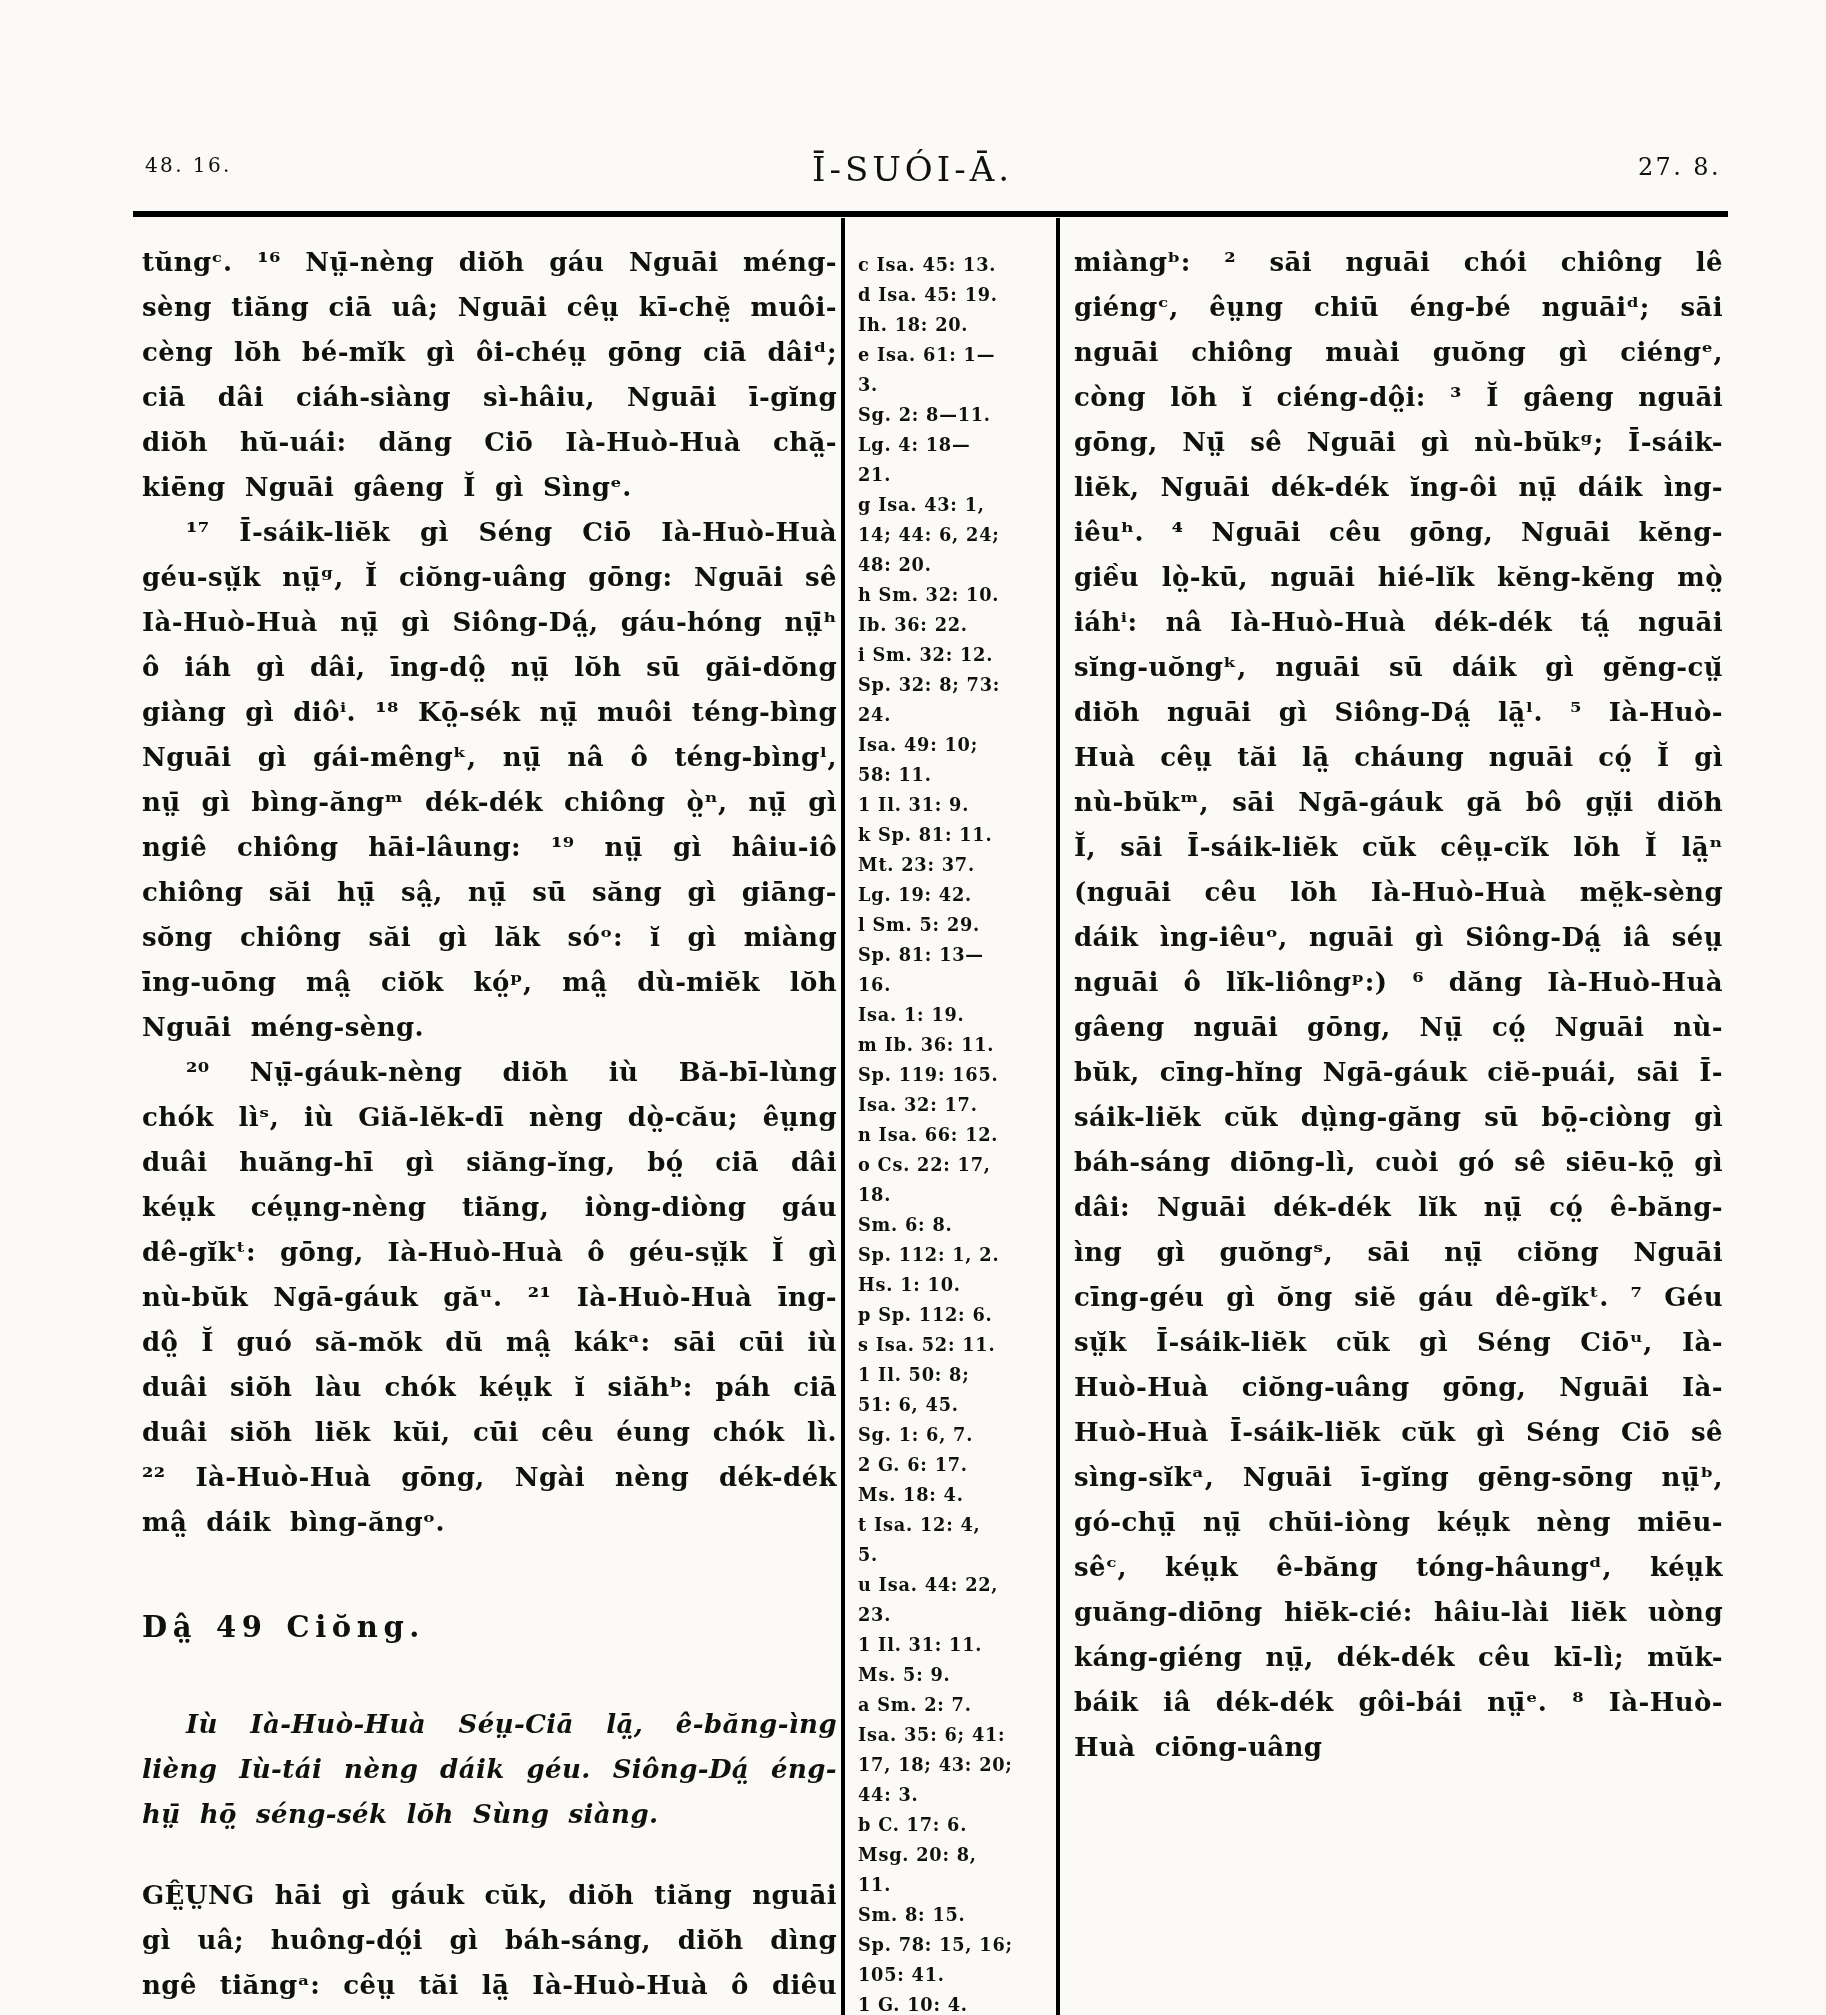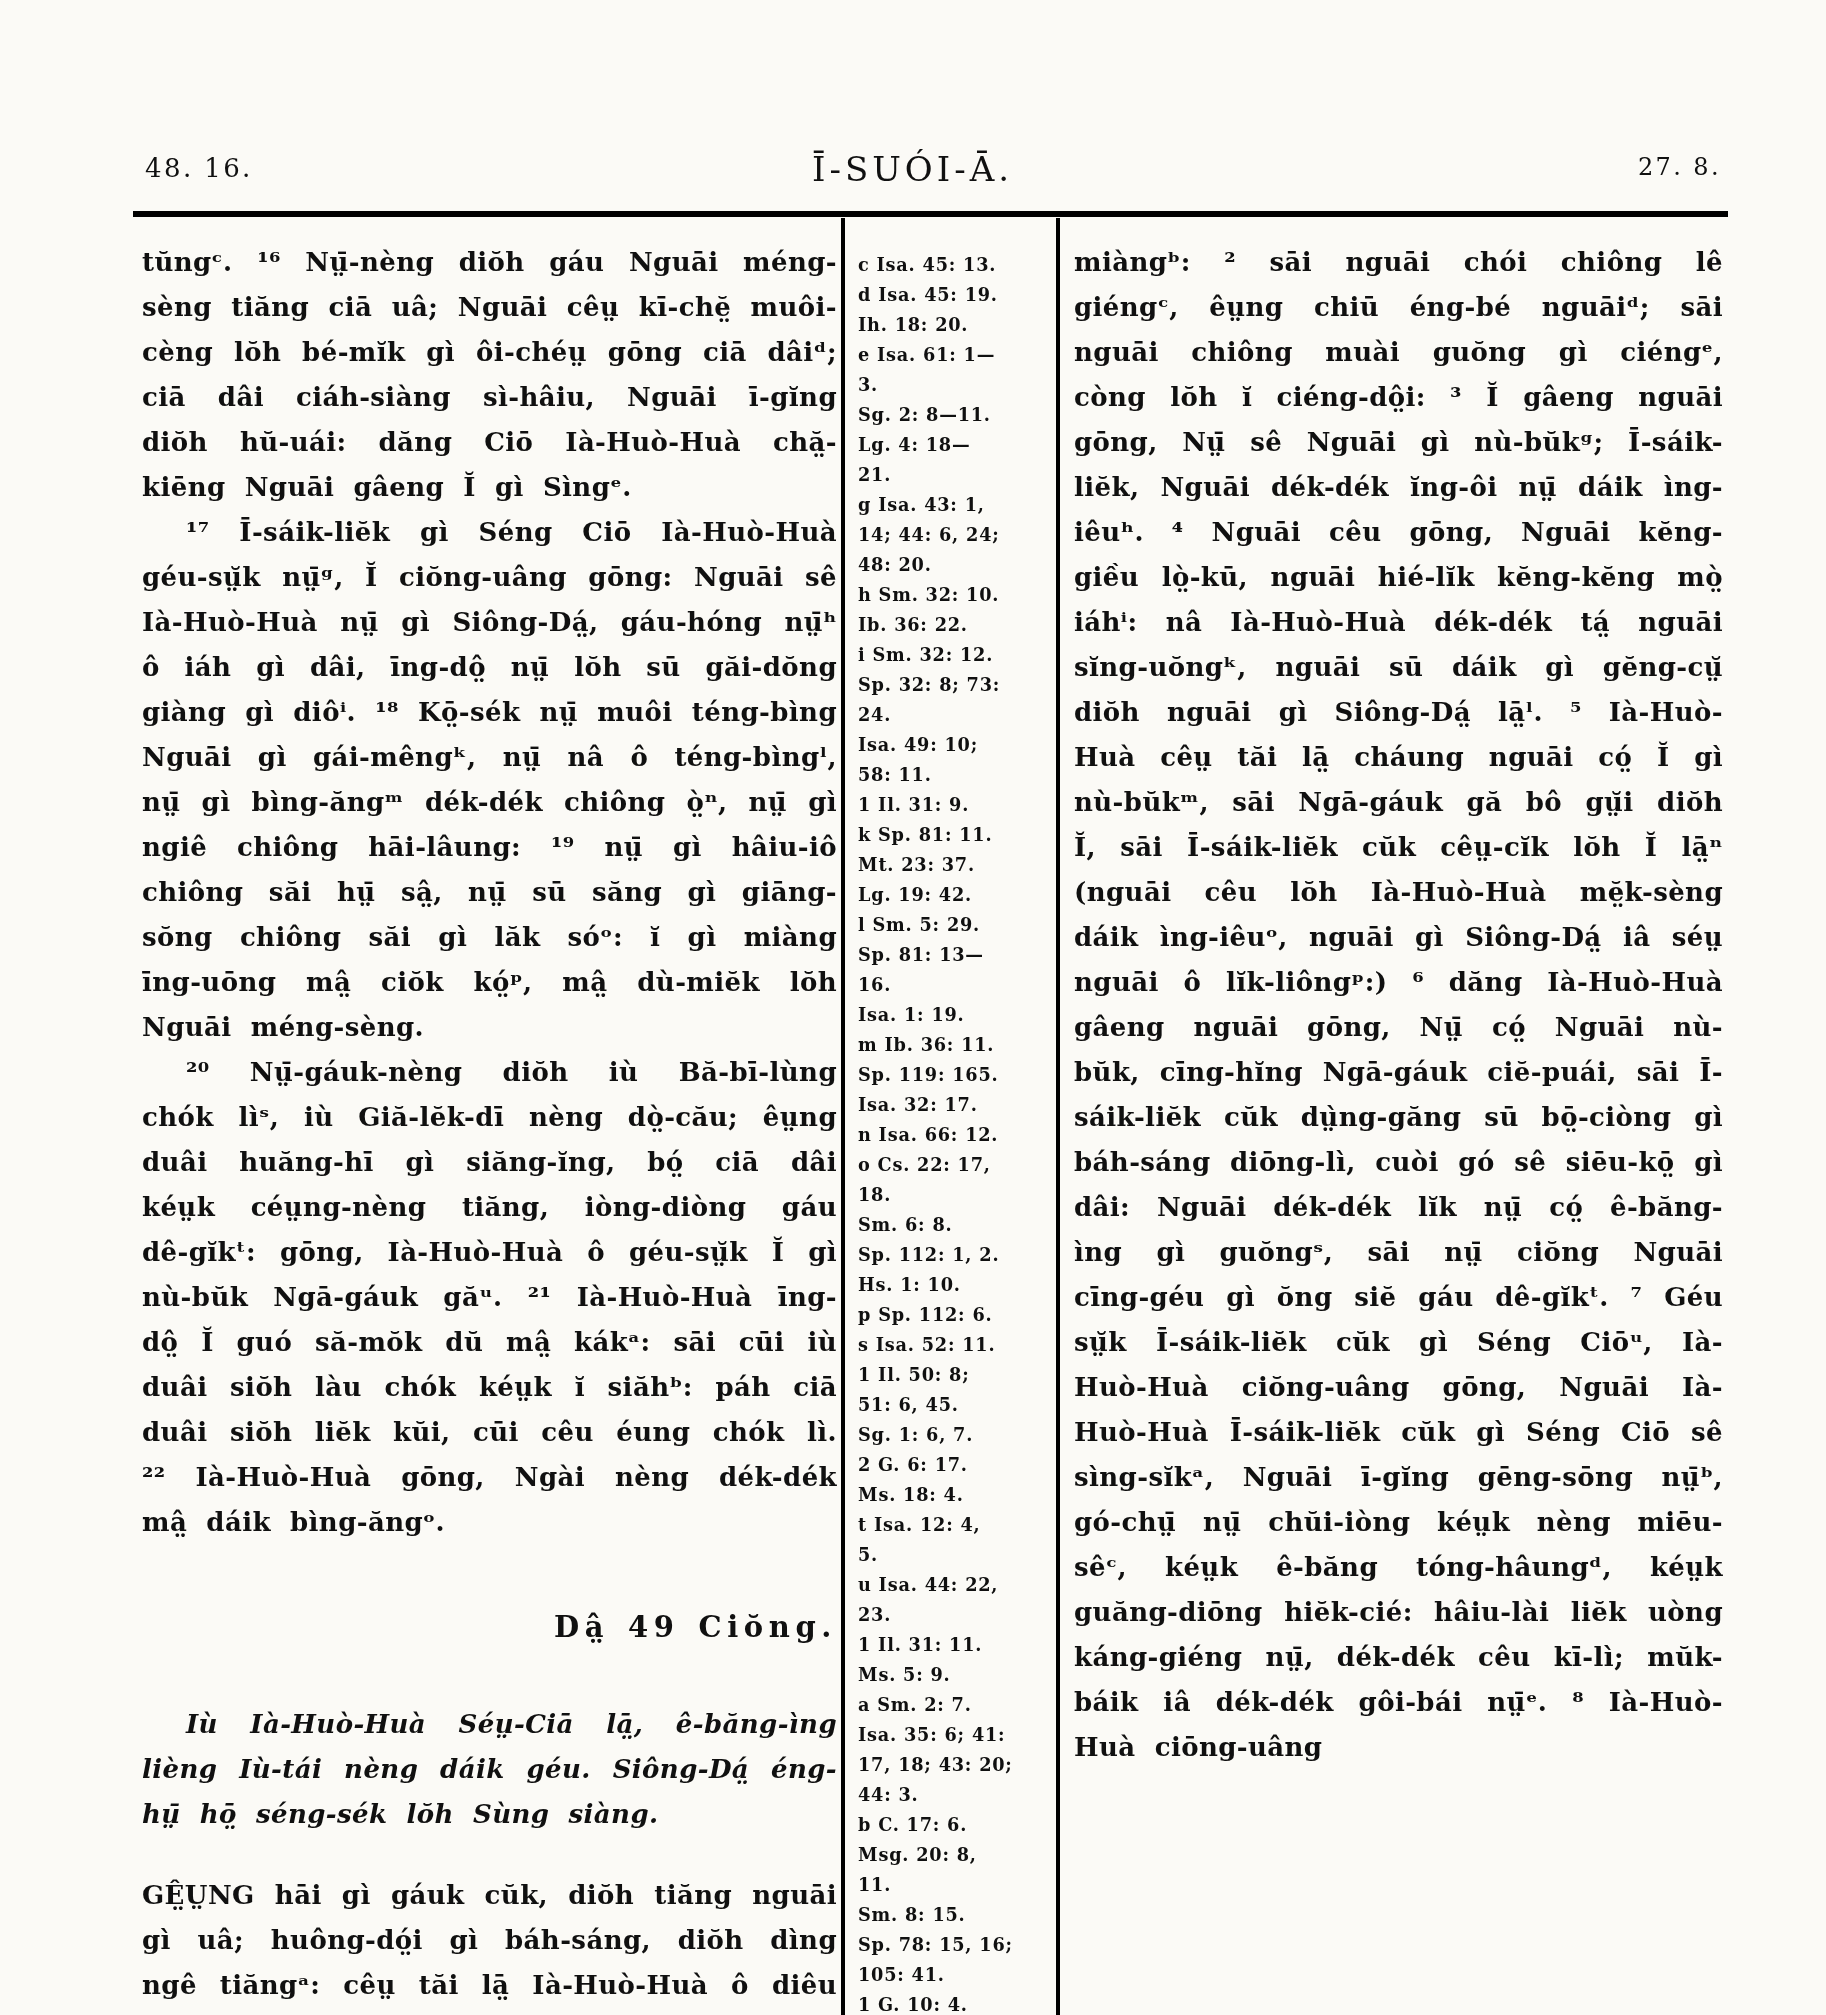--- a/index.html
+++ b/index.html
@@ -6,21 +6,21 @@
     margin: 0; padding: 0;
     width: 1827px; height: 2875px;
     background: #fbfaf6;
     color: #101010;
     font-family: "DejaVu Serif", "Liberation Serif", serif;
     overflow: hidden;
   }
   .abs { position: absolute; }
 
   
-  #header-left  { left: 145px;  top: 153px; width: 282px;  font-size: 26px; letter-spacing: 2.4px; }
+  #header-left  { left: 145px;  top: 153px; width: 282px;  font-size: 20px; letter-spacing: 2.4px; }
   #header-title { left: 564px; top: 149px; width: 697px; font-size: 34px; text-align: center; letter-spacing: 4px; }
   #header-right { left: 1439px; top: 153px; width: 282px;  font-size: 24px; text-align: right; letter-spacing: 2.4px; }
 
   #rule-top { left: 133px; top: 211px; width: 1595px; height: 6.4px; background: #000; }
 
   
   #vrule-left  { left: 841px; top: 218px; width: 4.4px; height: 2587px; background: #000; }
   #vrule-right { left: 1056px; top: 218px; width: 4px; height: 2031px; background: #000; }
 
   
@@ -31,21 +31,21 @@
     word-spacing: 9.7px;
     letter-spacing: 0.4px;
   }
   #col-left  { left: 142px;  top: 240px; width: 695px; height: 2579px; }
   #col-right { left: 1074px; top: 240px; width: 649px; height: 1934px; }
 
   .para        { margin: 0; text-indent: 0; font-weight: bold; }
   .para.indent { text-indent: 44px; }
 
   .chapter-heading {
-    text-align: right;
+    text-align: left;
     font-weight: bold;
     font-size: 29px;
     letter-spacing: 5.6px;
     margin: 60px 0 52px 0;
     text-indent: 0;
     word-spacing: 3.2px;
   }
   .chapter-summary {
     font-style: italic;
     margin: 0 0 36px 0;

